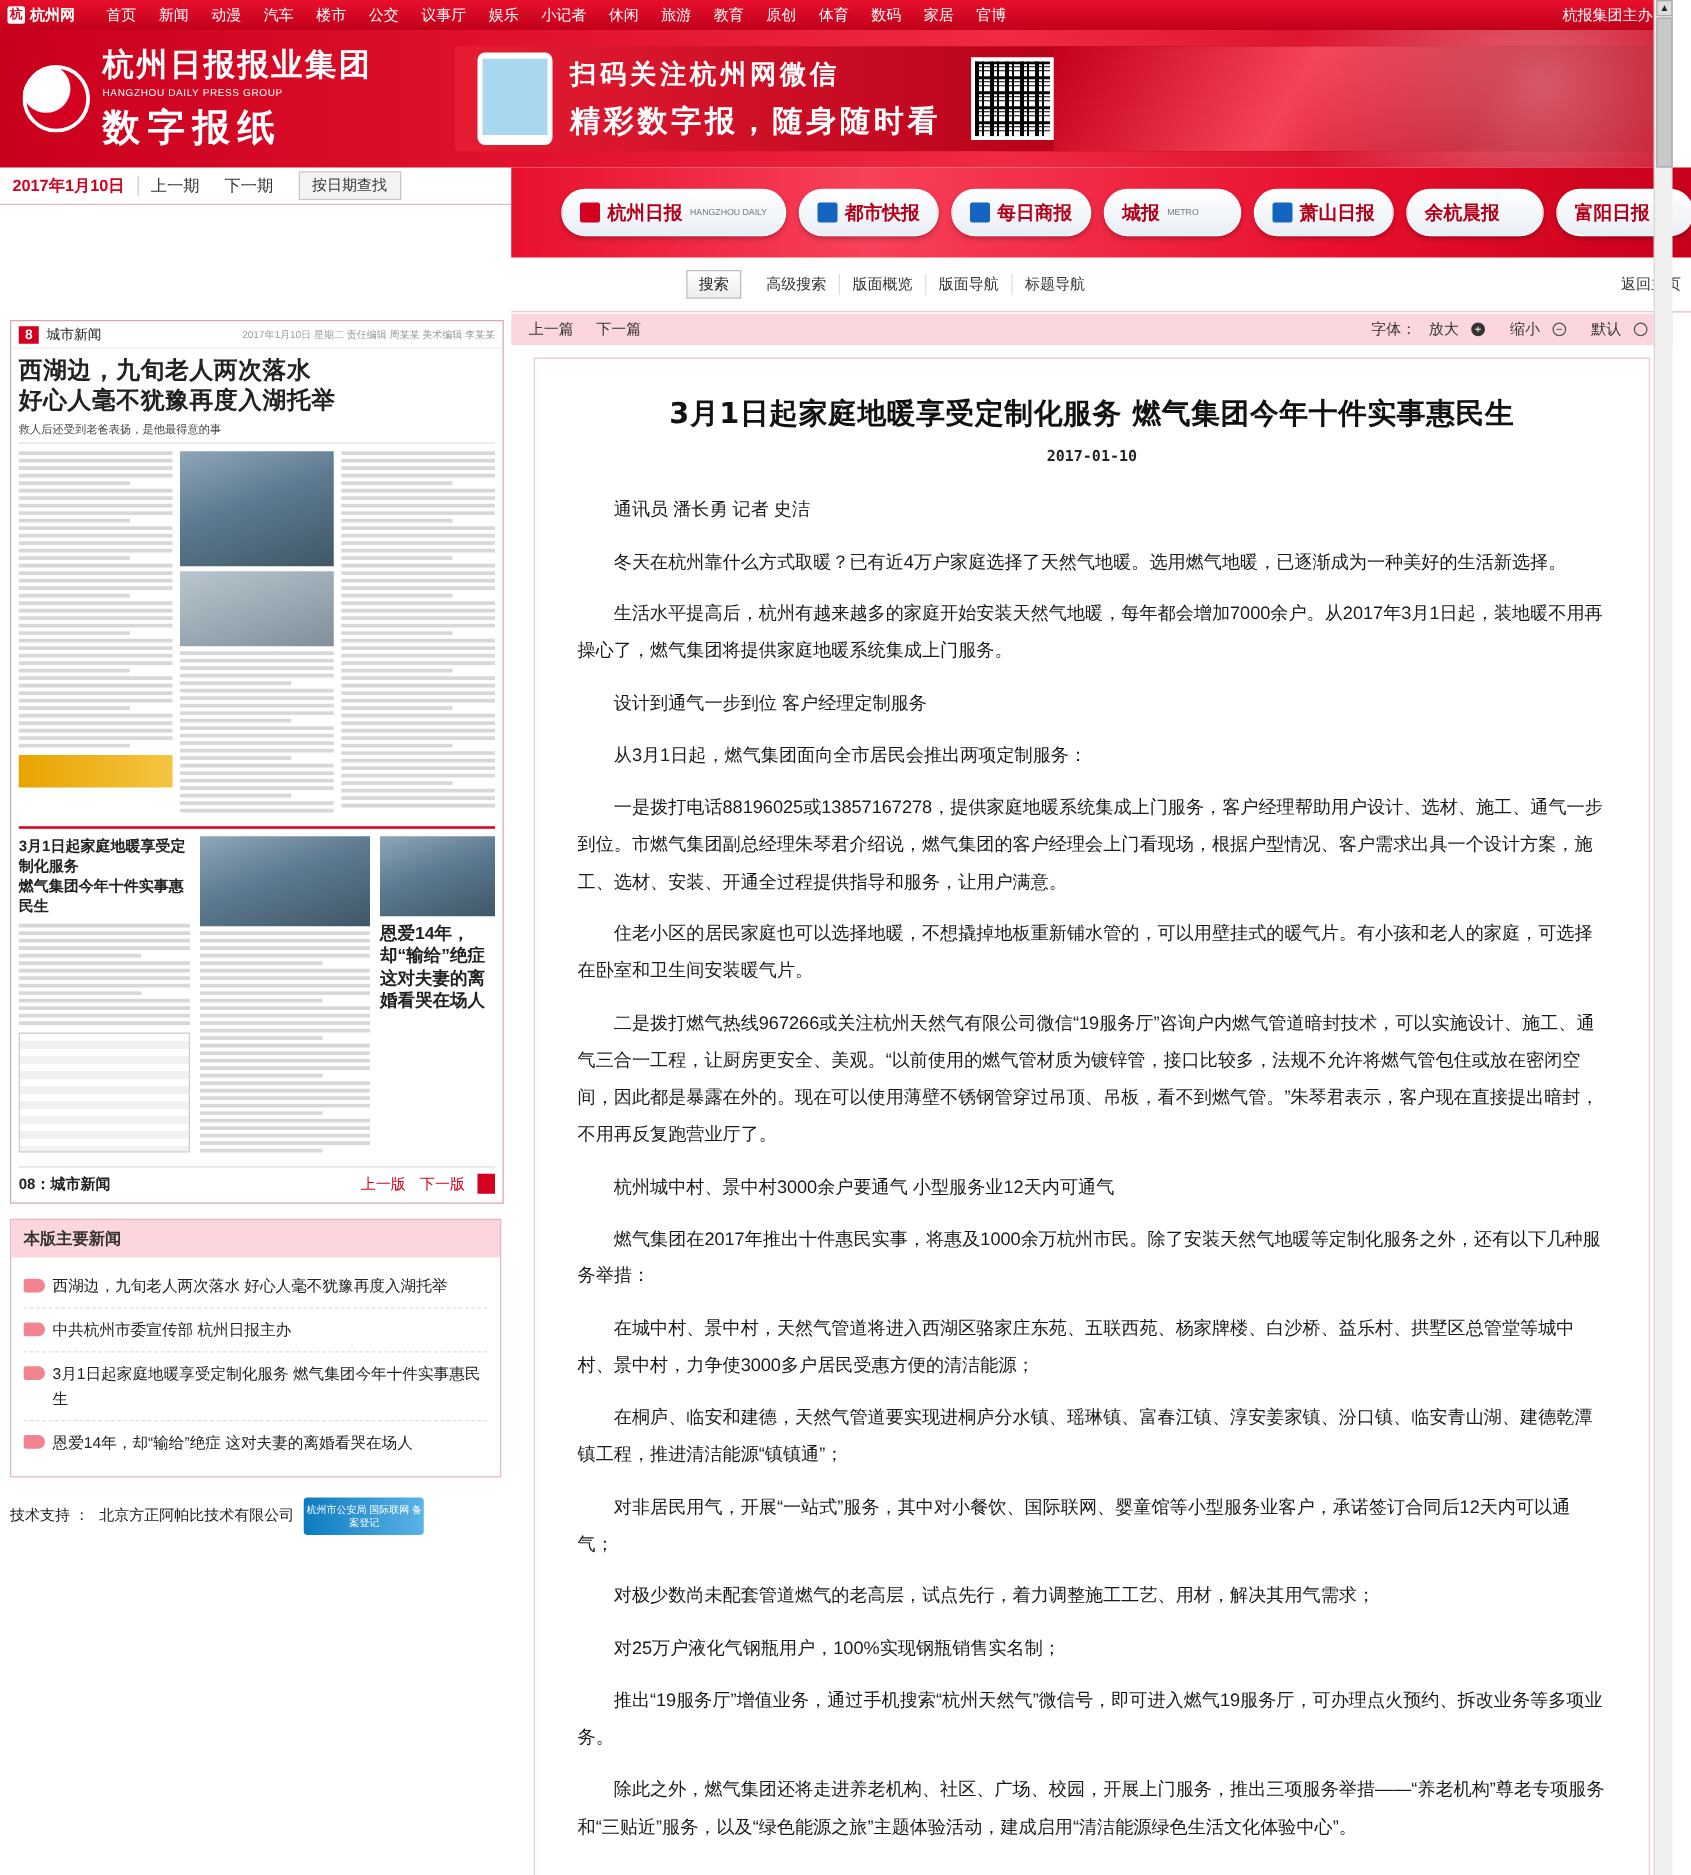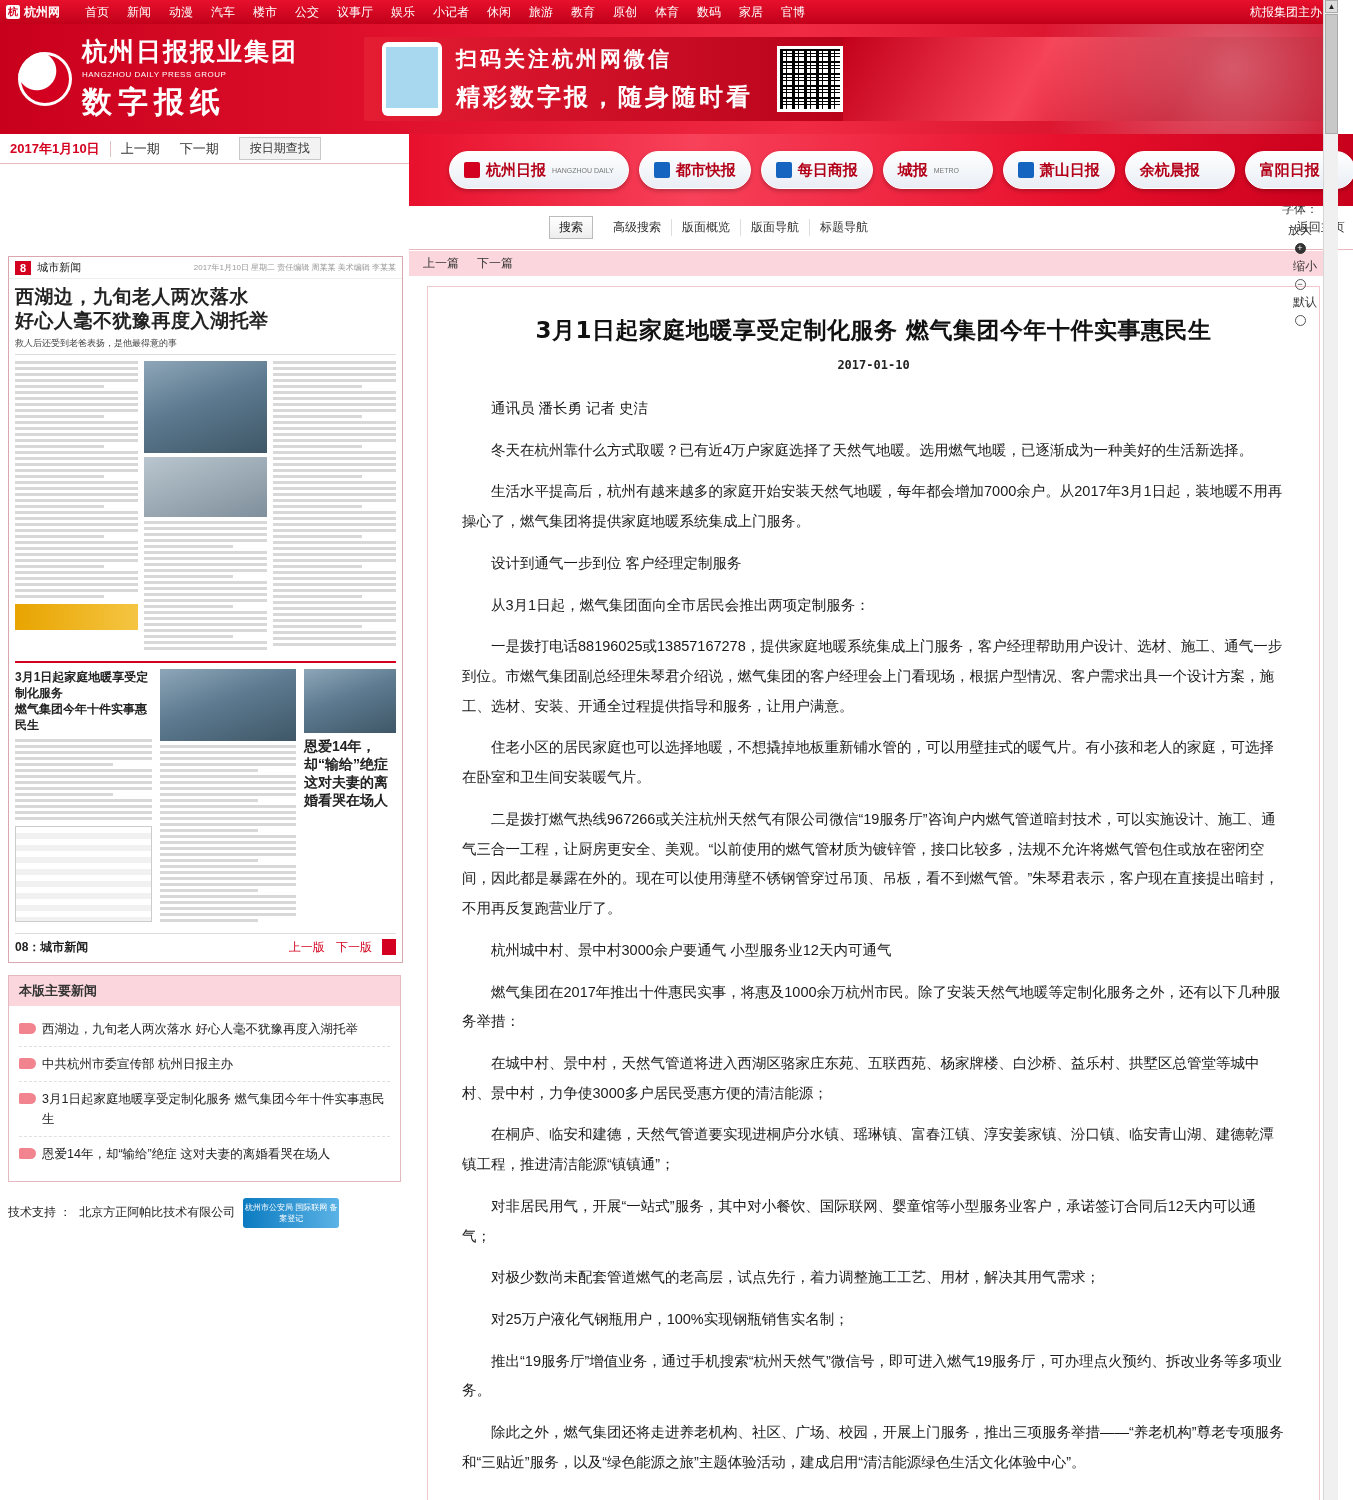--- a/index.html
+++ b/index.html
@@ -112,21 +112,21 @@
   }
   .searchbar a { color:#333; text-decoration:none; padding: 0 10px; border-left:1px solid #ddd;}
   .searchbar .home { margin-left:auto; border:none;}
 
   
   .toolbar {
     background: #fbd7dd; height: 26px; display: flex; align-items: center;
     padding: 0 14px; font-size: 12px; color: #333; border-top: 1px solid #fff;
   }
   .toolbar a { color:#333; text-decoration:none; margin-right: 18px;}
-  .toolbar .fonts { margin-left: auto; display:flex; align-items:center; gap: 4px; flex-direction: column;}
+  .toolbar .fonts { margin-left: auto; display:flex; align-items:center; gap: 4px;}
   .toolbar .fonts span { margin-right: 6px;}
   .circ { display:inline-block; width:11px; height:11px; border:1px solid #555; border-radius:50%;
           font-size: 9px; line-height: 9px; text-align:center; color:#333; }
 
   
   .pagepreview {
     margin: 6px 6px 0 8px; border: 1px solid #d9a7ae; background:#fff; padding: 0;
   }
   .pp-head { display:flex; align-items:center; justify-content:space-between;
      font-size: 11px; padding: 3px 6px; border-bottom:1px solid #eee;}

